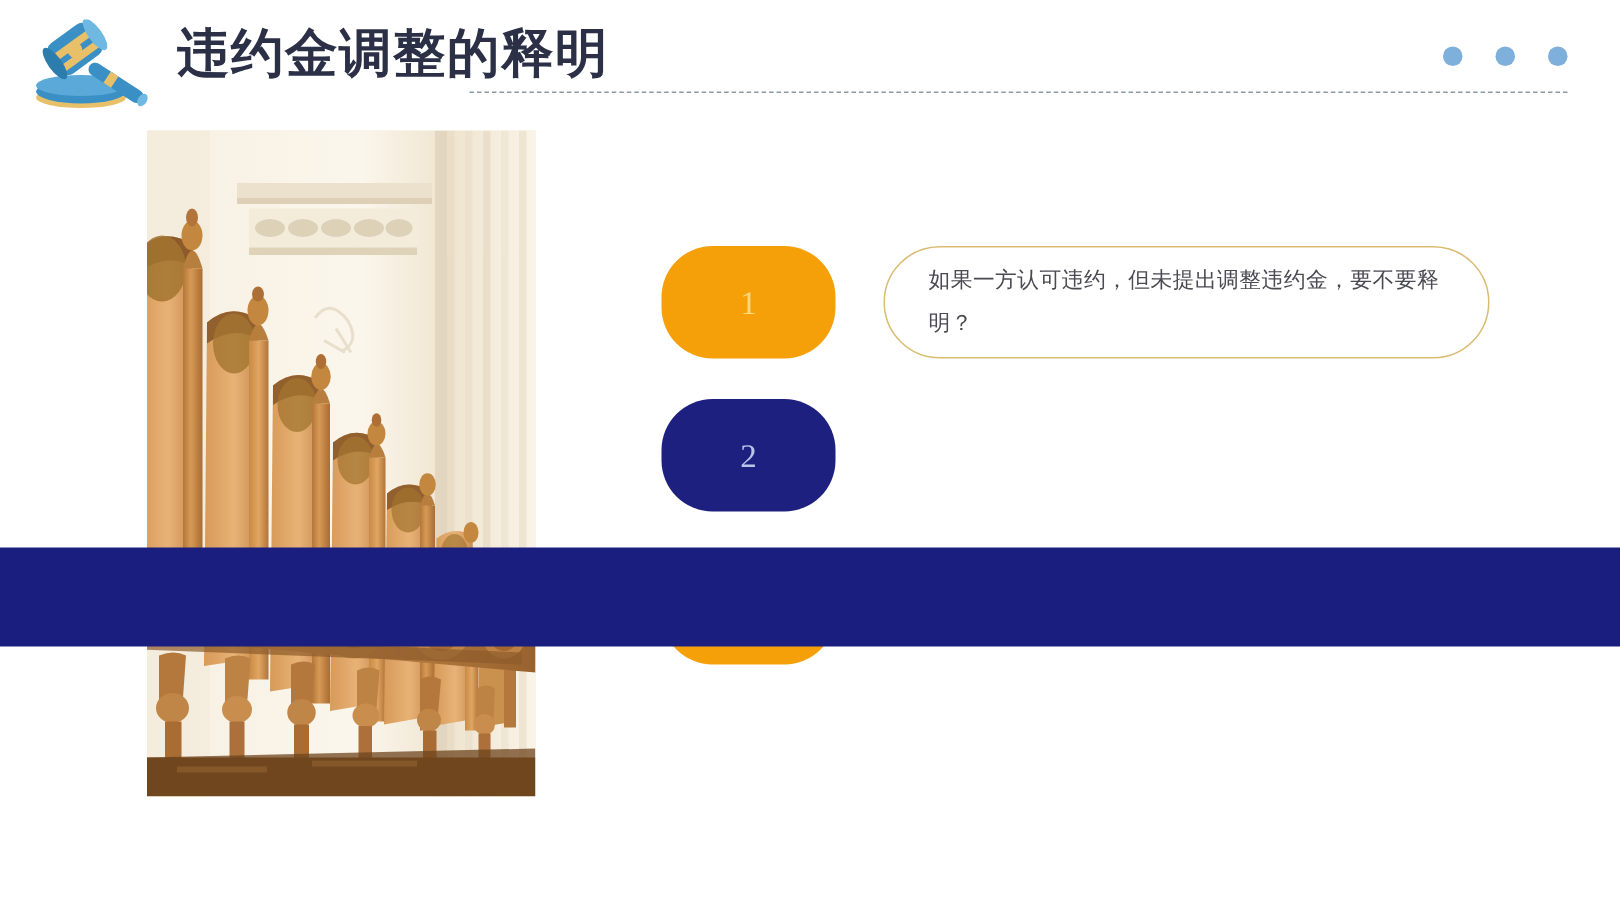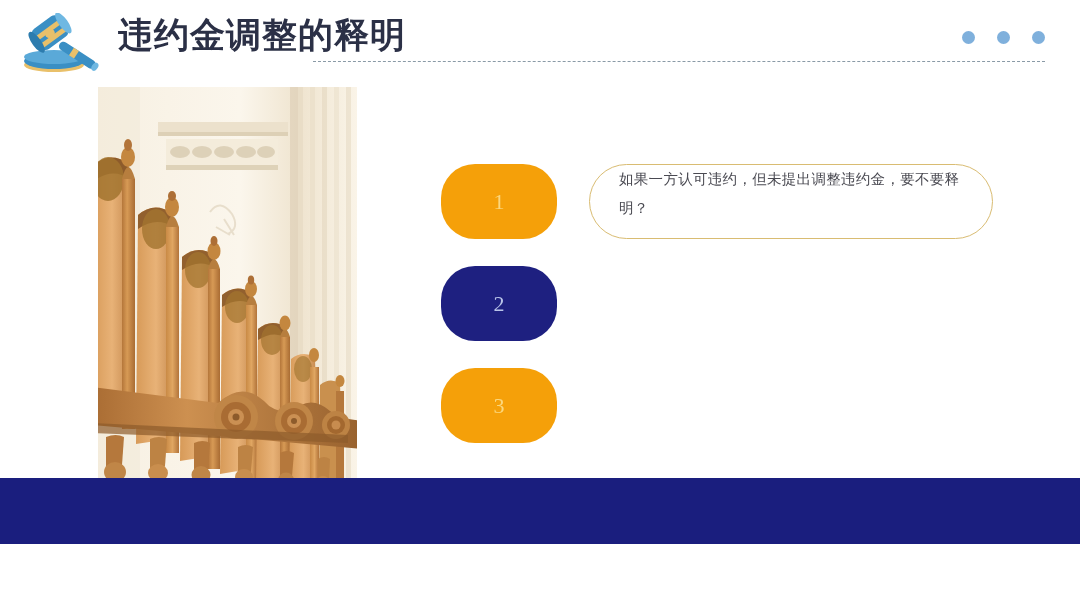--- a/index.html
+++ b/index.html
@@ -4,21 +4,21 @@
 <style>
   * { margin:0; padding:0; box-sizing:border-box; }
   html, body {
     width:1080px; height:608px;
     background:#ffffff;
     font-family:"Liberation Sans", sans-serif;
     overflow:hidden;
   }
   #slide {
     position:relative;
-    width:1080px; height:544px;
+    width:1080px; height:431px;
     background:#ffffff;
   }
 
   
   #gavel-icon {
     position:absolute; left:14px; top:13px;
     width:92px; height:62px;
   }
   #slide-title {
     position:absolute; left:118px; top:12px;
@@ -72,21 +72,21 @@
     font-size:22px;
     line-height:1;
   }
   .badge.orange { background:#F5A009; color:#FBD77E; }
   .badge.navy   { background:#1E2080; color:#B9C4E8; }
 
   .bubble {
     position:absolute; left:148px; top:0;
     width:404px; height:75px;
     border-radius:40px;
-    display:flex; align-items:flex-start;
+    display:flex; align-items:center;
     padding:0 0 0 29px;
   }
   .bubble.gold { border:1.7px solid #D9BC72; }
   .bubble.dark { border:1.9px solid #3C3C5C; left:146px; width:410px; }
 
   .bubble-text {
     font-family:"Liberation Sans", sans-serif;
     font-size:14.5px;
     line-height:29px;
     color:#4a4a52;

